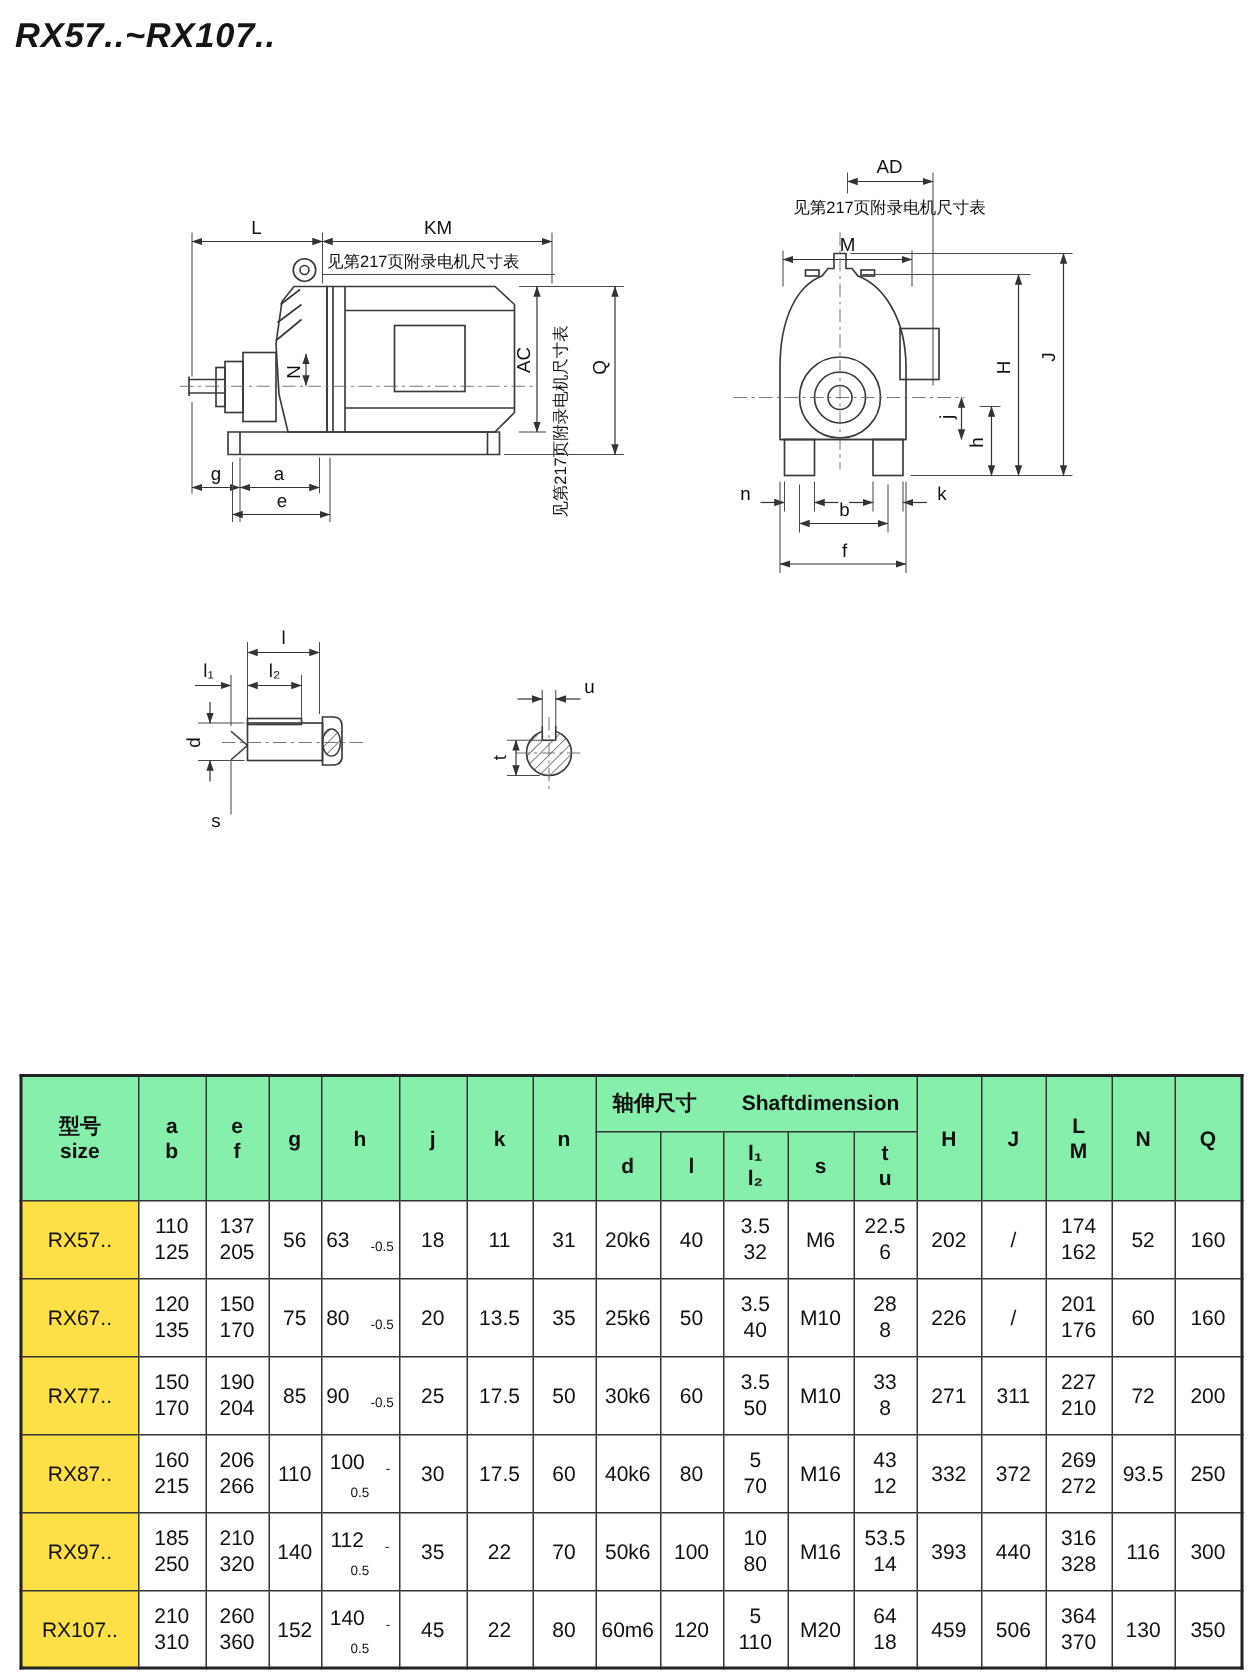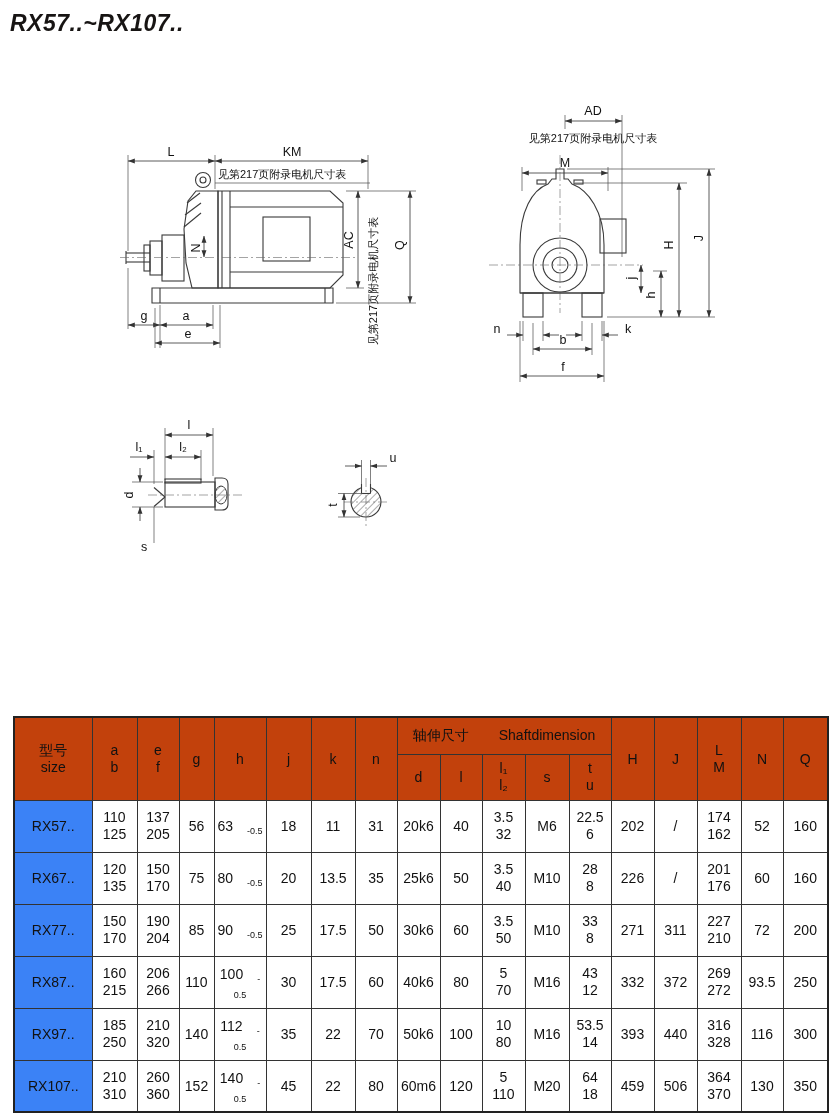--- a/index.html
+++ b/index.html
@@ -7,26 +7,26 @@
   .title{position:absolute;left:10px;top:10px;font-size:23px;font-weight:bold;font-style:italic;color:#171413;letter-spacing:.5px;text-align:center;}
   svg{position:absolute;overflow:visible;}
   svg text{font-family:"Liberation Sans",sans-serif;font-size:12.5px;fill:#111;}
   svg text.note{font-size:11px;}
   .o{fill:none;stroke:#3a3a3a;stroke-width:1.1;}
   .xl{stroke:#4a4a4a;stroke-width:.7;fill:none;}
   .dim{stroke:#333;stroke-width:.8;fill:none;}
   .cl{stroke:#666;stroke-width:.6;stroke-dasharray:9 3 2 3;fill:none;}
   table{position:absolute;left:13px;top:716px;width:814px;border-collapse:collapse;table-layout:fixed;border:2px solid #222;}
   th,td{border:1px solid #333;text-align:center;vertical-align:middle;padding:0;font-size:14px;color:#111;}
-  thead th{background:#c2410c;font-weight:normal;}
+  thead th{background:#86efac;font-weight:bold;}
   thead tr.hr1{height:37px;}
   thead tr.hr2{height:46px;}
   tbody tr{height:52px;}
   tbody td{background:#fff;}
-  tbody td.c-model{background:#3b82f6;}
+  tbody td.c-model{background:#fde047;}
   .two div{line-height:1.2;}
   .tol{font-size:9px;position:relative;top:3px;margin-left:14px;}
   .gap{display:inline-block;width:30px;}
 </style>
 </head>
 <body>
 
 <div class="title">RX57..~RX107..</div>
 
 <svg style="left:100px;top:133px;" width="370" height="270" viewBox="0 0 370 270">

